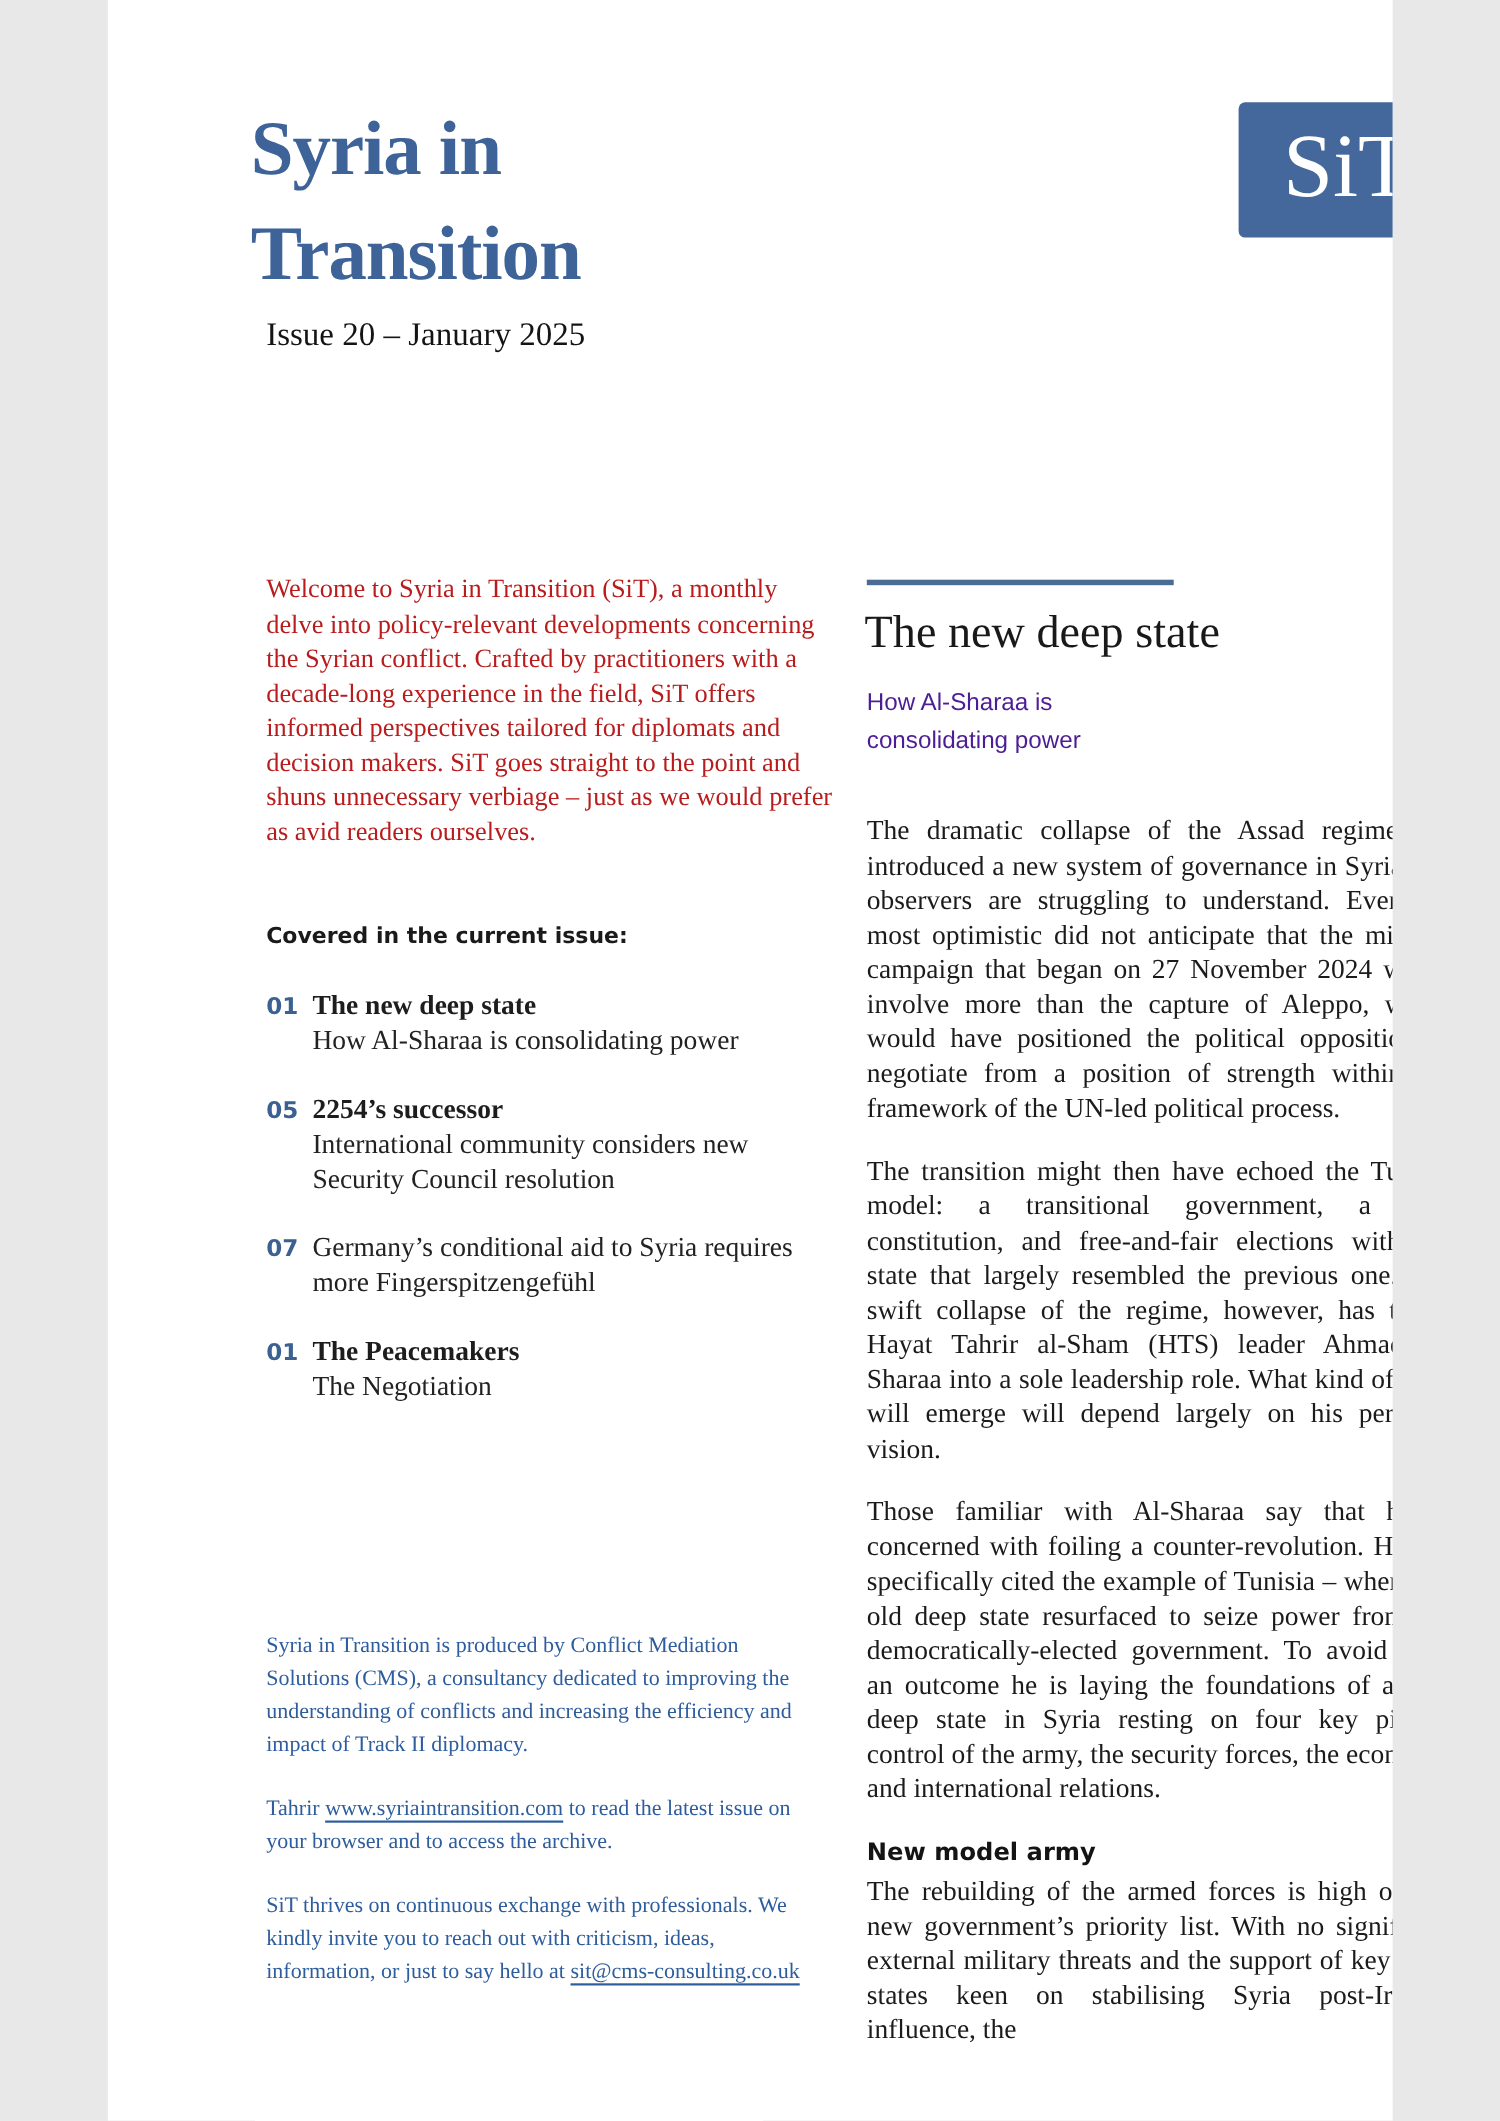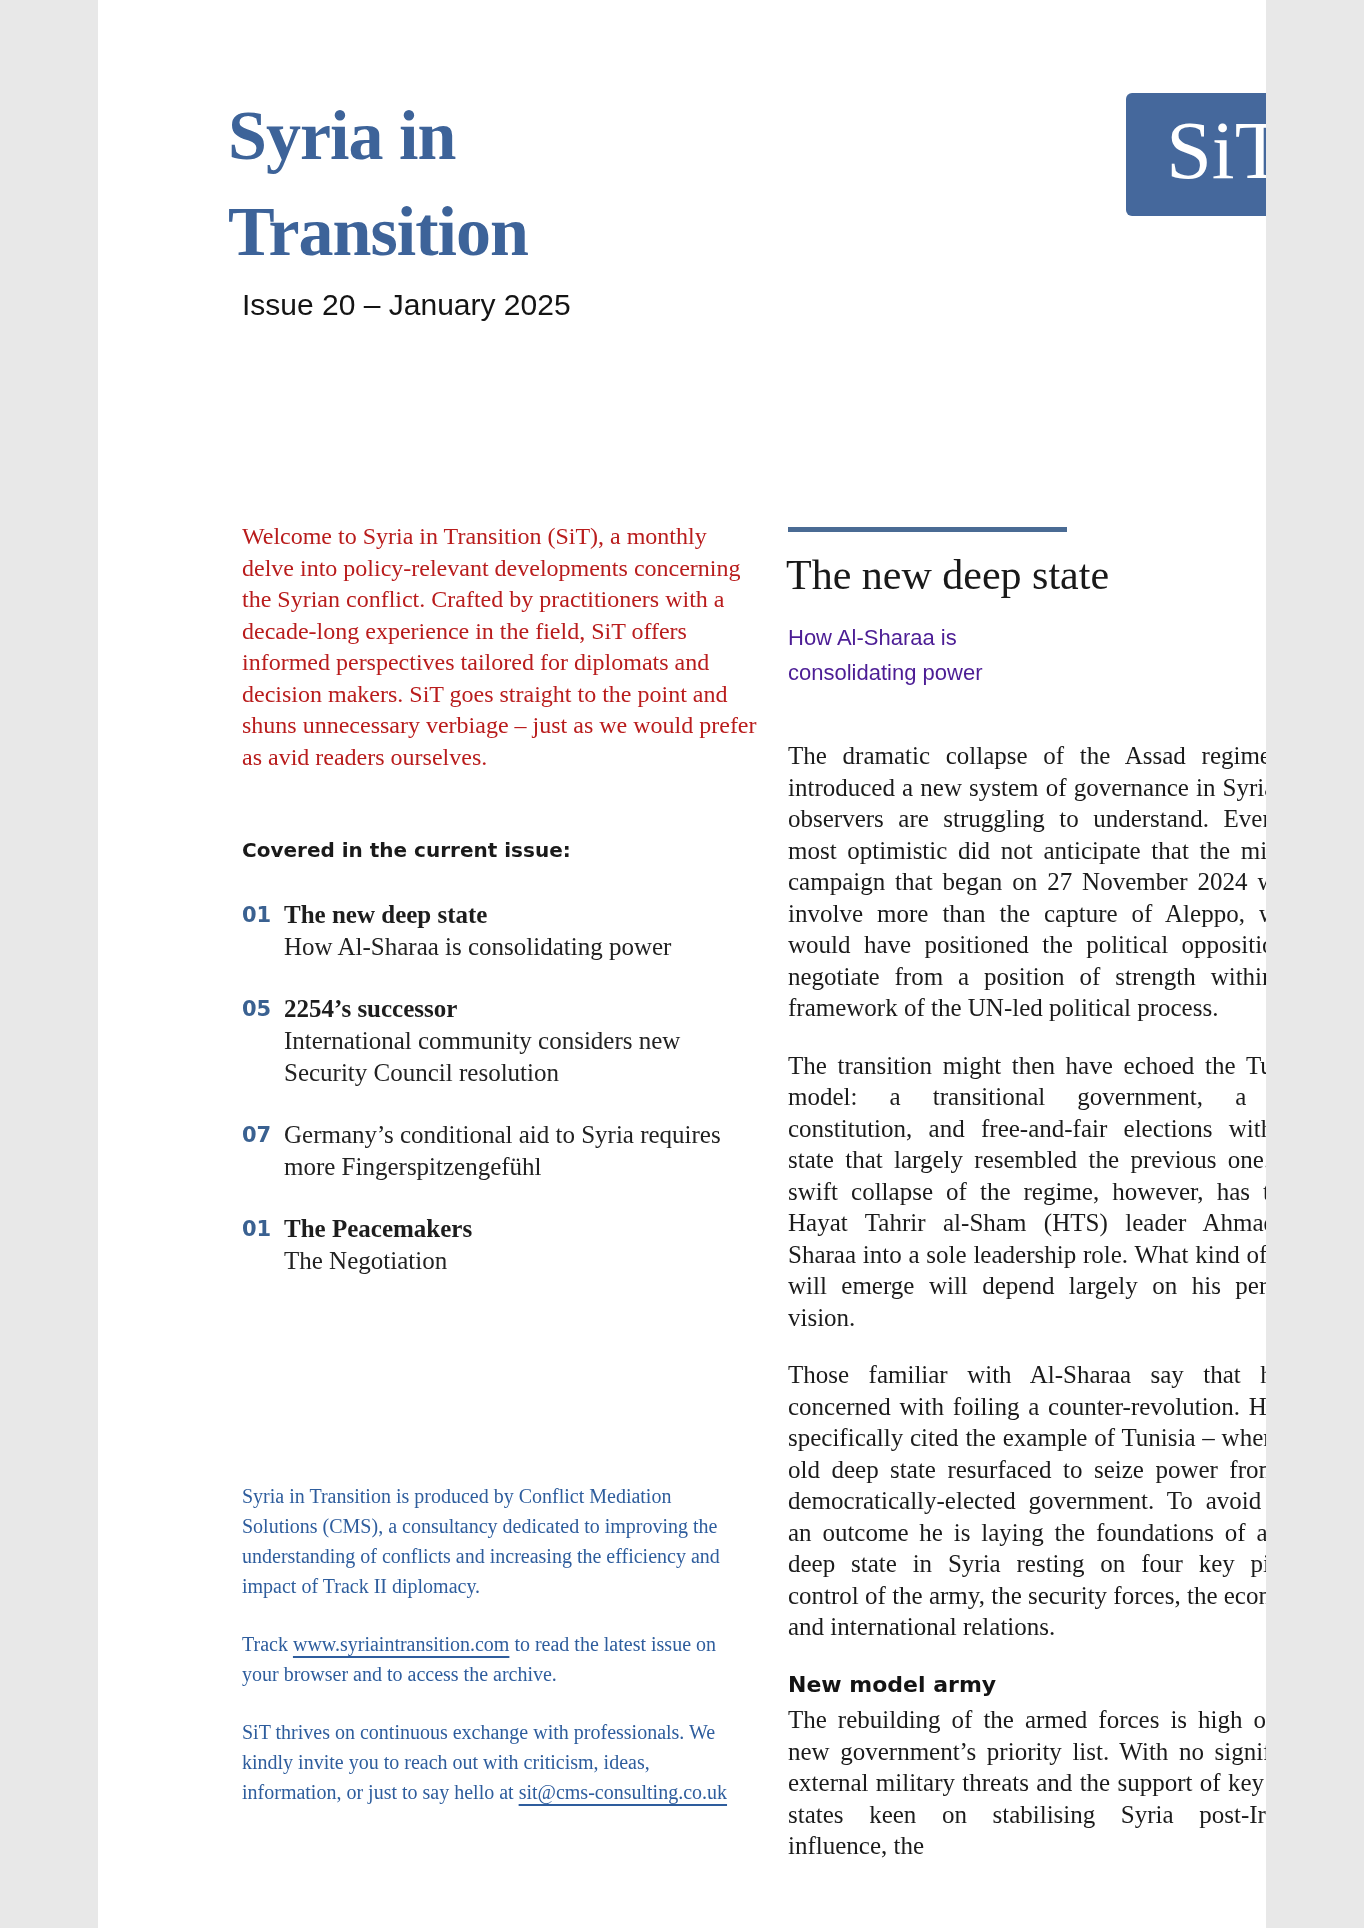--- a/index.html
+++ b/index.html
@@ -19,21 +19,21 @@
     position:absolute;left:1028px;top:93px;width:199px;height:123px;
     background:#45689c;border-radius:6px;
     display:flex;align-items:center;justify-content:center;
   }
   .logo-text{
     font-family:"Liberation Serif",serif;font-size:82px;color:#ffffff;
     line-height:1;padding-bottom:8px;
   }
   .issue-line{
     position:absolute;left:144px;top:288px;
-    font-family:Liberation Sans, sans-serif;font-size:30px;color:#141414;
+    font-family:Liberation Serif, serif;font-size:30px;color:#141414;
   }
   
   .welcome{
     position:absolute;left:144px;top:521px;width:515px;
     font-size:24px;line-height:31.5px;color:#b91c1c;
   }
   .covered-heading{
     position:absolute;left:144px;top:838px;
     font-family:"DejaVu Sans",sans-serif;font-weight:700;font-size:20px;color:#1a1a1a;
   }
@@ -119,21 +119,21 @@
       <div class="toc-num">01</div>
       <div class="toc-text">
         <div class="toc-title">The Peacemakers</div>
         <div class="toc-sub">The Negotiation</div>
       </div>
     </div>
   </div>
 
   <div class="colophon">
     <p>Syria in Transition is produced by Conflict Mediation Solutions (CMS), a consultancy dedicated to improving the understanding of conflicts and increasing the efficiency and impact of Track II diplomacy.</p>
-    <p><span>Track </span><a href="#">www.syriaintransition.com</a><span> to read the latest issue on your browser and to access the archive.</span></p>
+    <p><span>Tahrir </span><a href="#">www.syriaintransition.com</a><span> to read the latest issue on your browser and to access the archive.</span></p>
     <p><span>SiT thrives on continuous exchange with professionals. We kindly invite you to reach out with criticism, ideas, information, or just to say hello at </span><a href="#">sit@cms-consulting.co.uk</a></p>
   </div>
 
   <div class="article-rule"></div>
   <div class="article-title">The new deep state</div>
   <div class="article-subtitle">How Al-Sharaa is
 consolidating power</div>
 
   <div class="article-body">
     <p>The dramatic collapse of the Assad regime has introduced a new system of governance in Syria that observers are struggling to understand. Even the most optimistic did not anticipate that the military campaign that began on 27 November 2024 would involve more than the capture of Aleppo, which would have positioned the political opposition to negotiate from a position of strength within the framework of the UN-led political process.</p>

